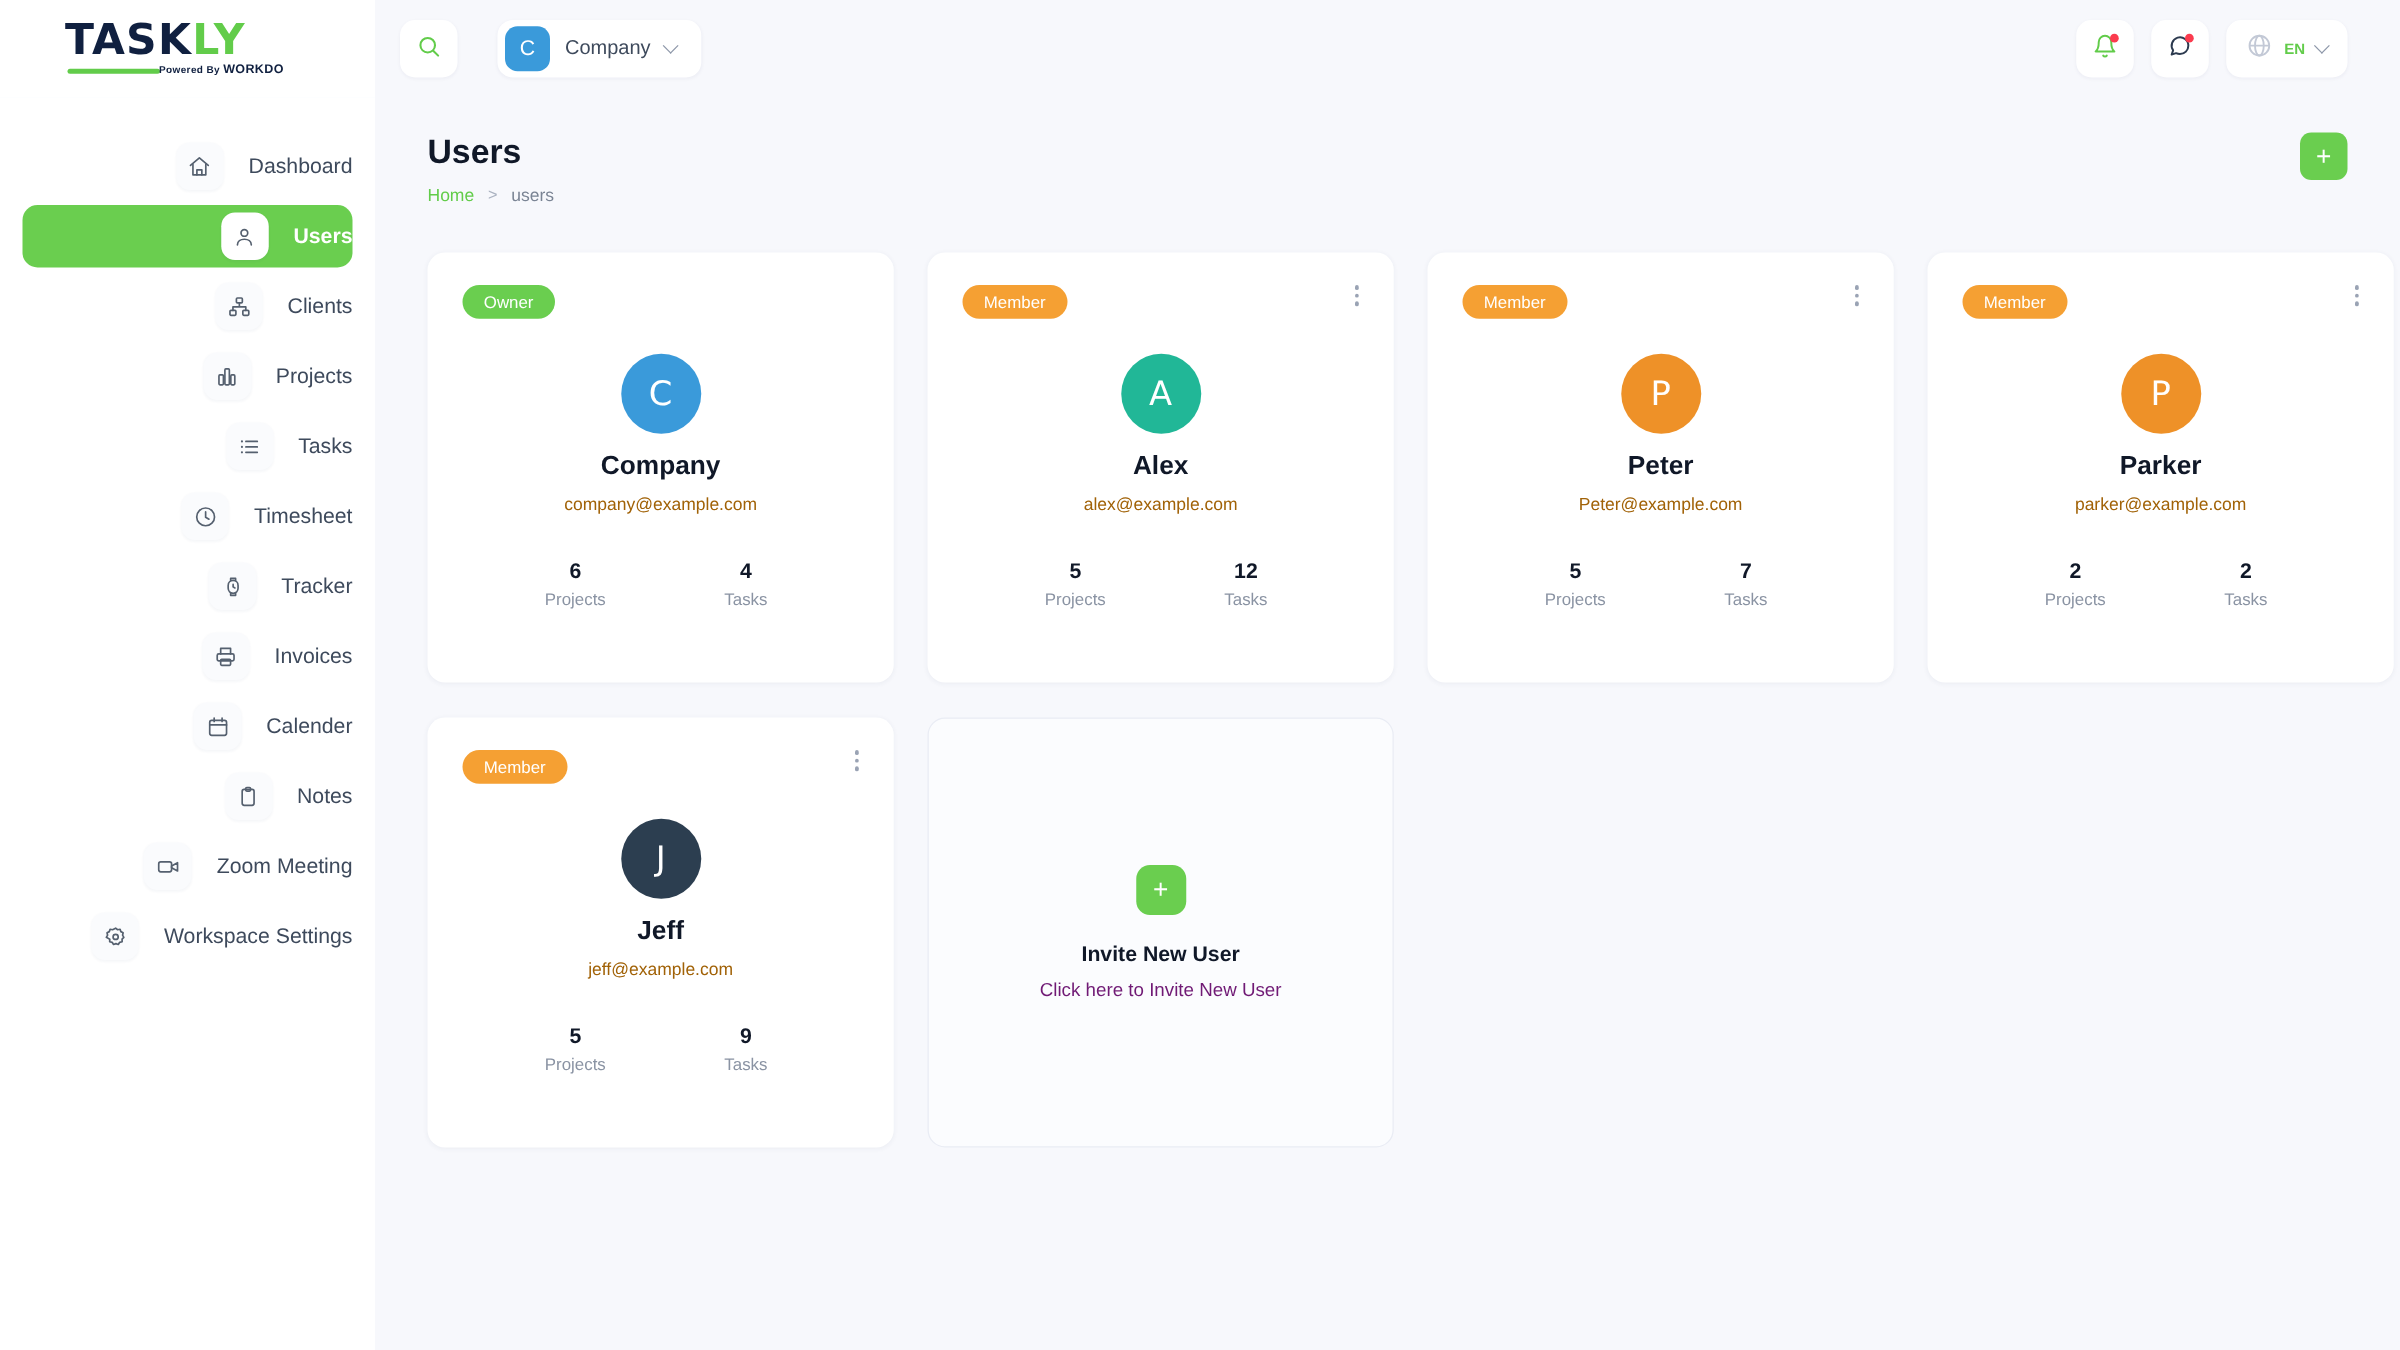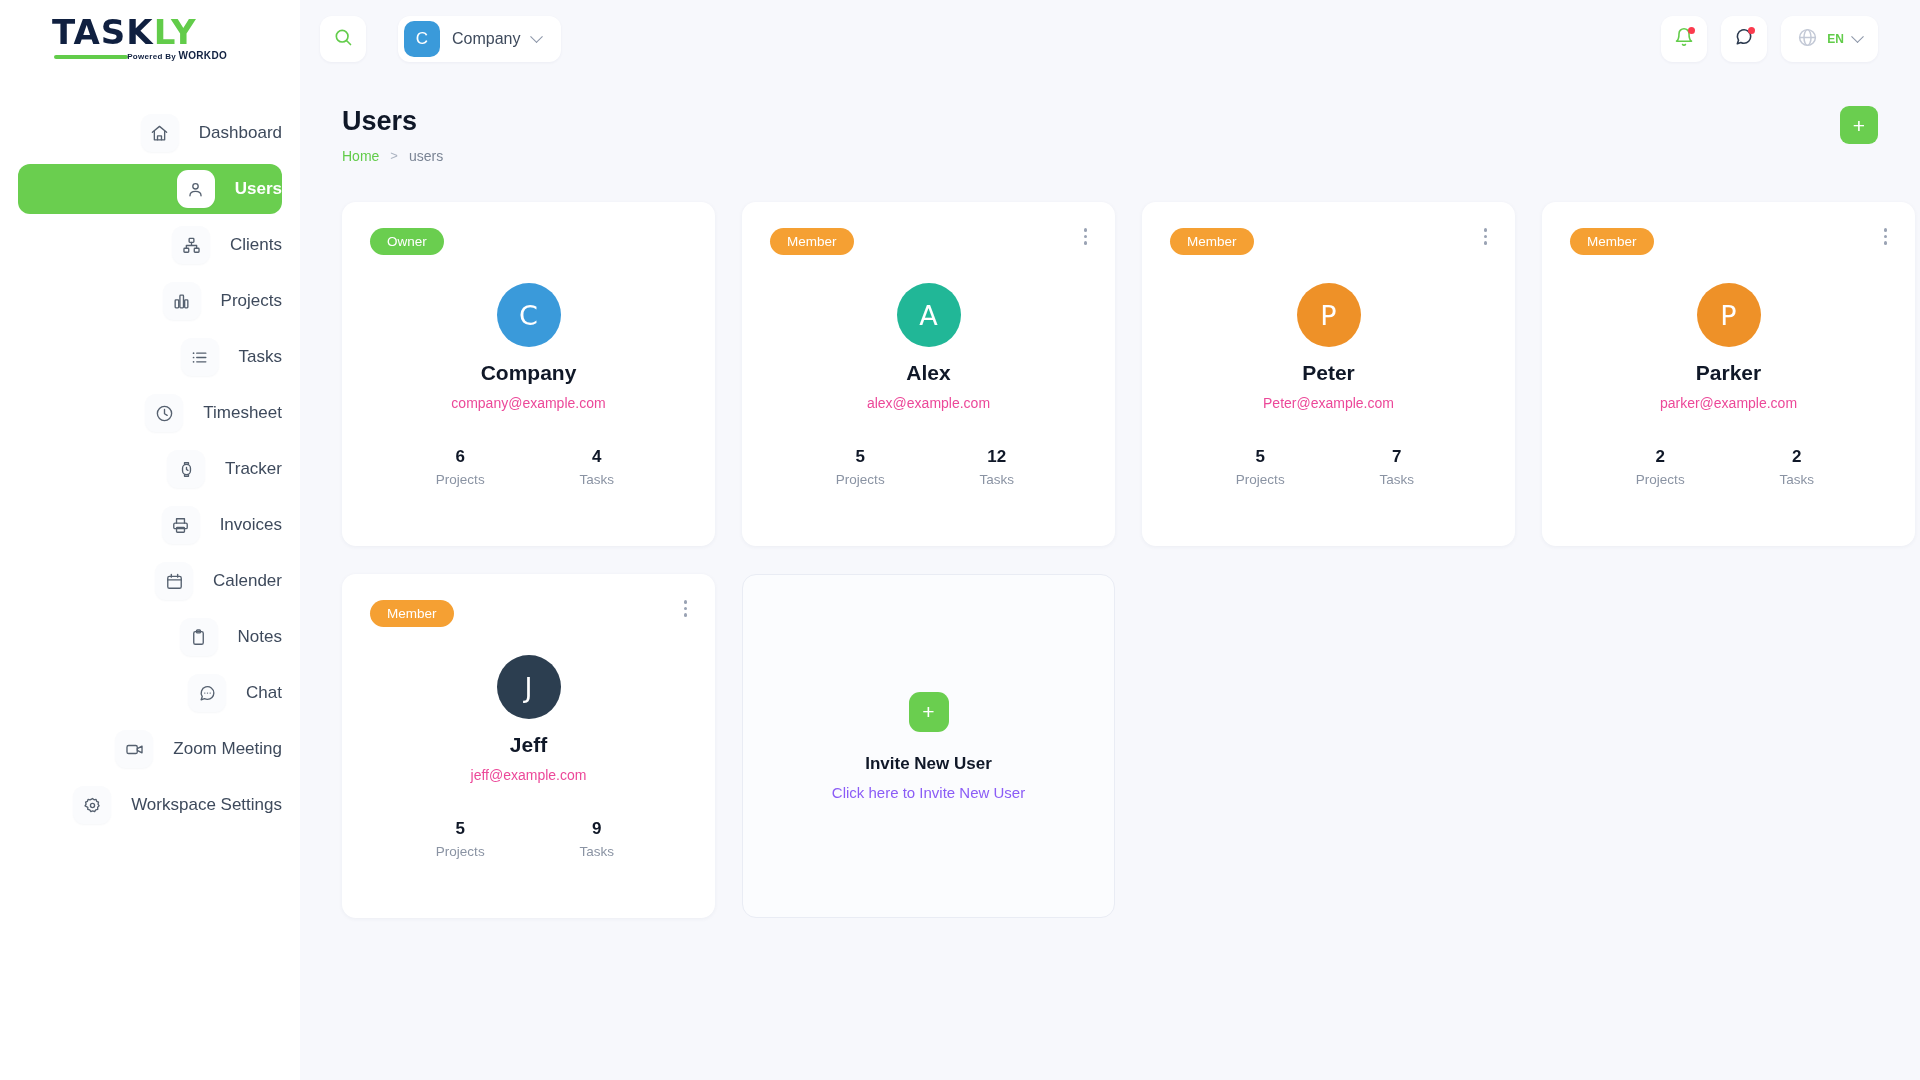--- a/index.html
+++ b/index.html
@@ -207,21 +207,21 @@
     margin-top: 14px;
     text-align: center;
     font-size: 21px;
     font-weight: 700;
     color: #101828;
   }
   .uemail {
     margin-top: 10px;
     text-align: center;
     font-size: 14px;
-    color: #ec4899;
+    color: #a16207;
   }
   .stats {
     display: flex;
     margin-top: 36px;
     padding: 0 22px;
   }
   .stat { flex: 1; text-align: center; }
   .stat.right { text-align: center; }
   .stat-num { font-size: 17px; font-weight: 700; color: #101828; }
   .stat-lbl { margin-top: 5px; font-size: 13.5px; color: #8a93a3; }
@@ -237,21 +237,21 @@
     cursor: pointer;
   }
   .invite-plus {
     width: 40px; height: 40px;
     border-radius: 11px;
     background: #6ace4f;
     color: #fff; font-size: 21px; line-height: 1;
     display: flex; align-items: center; justify-content: center;
   }
   .invite-title { margin-top: 22px; font-size: 17px; font-weight: 700; color: #101828; }
-  .invite-sub { margin-top: 10px; font-size: 15px; color: #8b5cf6; }
+  .invite-sub { margin-top: 10px; font-size: 15px; color: #701a75; }
 </style>
 </head>
 <body>
 
 <div class="logo-zone">
   <div class="logo-wrap">
     <div class="logo-main"><span>TASK</span><span class="ly">LY</span></div>
     <div class="logo-underline"></div>
     <div class="logo-powered"><span>Powered By </span><b>WORKDO</b></div>
   </div>
@@ -406,31 +406,20 @@
         <svg viewBox="0 0 24 24">
           <rect x="6" y="4.5" width="12" height="16" rx="2"></rect>
           <rect x="9.5" y="2.5" width="5" height="3.6" rx="1.2"></rect>
         </svg>
       </span>
       <span class="nav-label">Notes</span>
     </div>
     <div class="nav-item">
       <span class="nav-ico">
         <svg viewBox="0 0 24 24">
-          <path d="M20 11.5a8 8 0 0 1-8 8 8.4 8.4 0 0 1-3.8-.9L4 20l1.4-4.1A8 8 0 1 1 20 11.5z"></path>
-          <circle cx="8.6" cy="11.5" r=".9" fill="#55606f" stroke="none"></circle>
-          <circle cx="12" cy="11.5" r=".9" fill="#55606f" stroke="none"></circle>
-          <circle cx="15.4" cy="11.5" r=".9" fill="#55606f" stroke="none"></circle>
-        </svg>
-      </span>
-      <span class="nav-label">Chat</span>
-    </div>
-    <div class="nav-item">
-      <span class="nav-ico">
-        <svg viewBox="0 0 24 24">
           <rect x="2.5" y="7" width="13" height="10" rx="2"></rect>
           <path d="M15.5 11l6-3.2v8.4l-6-3.2z"></path>
         </svg>
       </span>
       <span class="nav-label">Zoom Meeting</span>
     </div>
     <div class="nav-item">
       <span class="nav-ico">
         <svg viewBox="0 0 24 24">
           <path d="M12 3.2l2 1.6 2.5-.5.8 2.4 2.3 1.1-.6 2.5 1.3 2.2-1.8 1.8.1 2.6-2.5.6-1.4 2.2-2.4-.9-2.4.9-1.4-2.2-2.5-.6.1-2.6L2.6 12.5 3.9 10.3l-.6-2.5 2.3-1.1.8-2.4 2.5.5z"></path>

